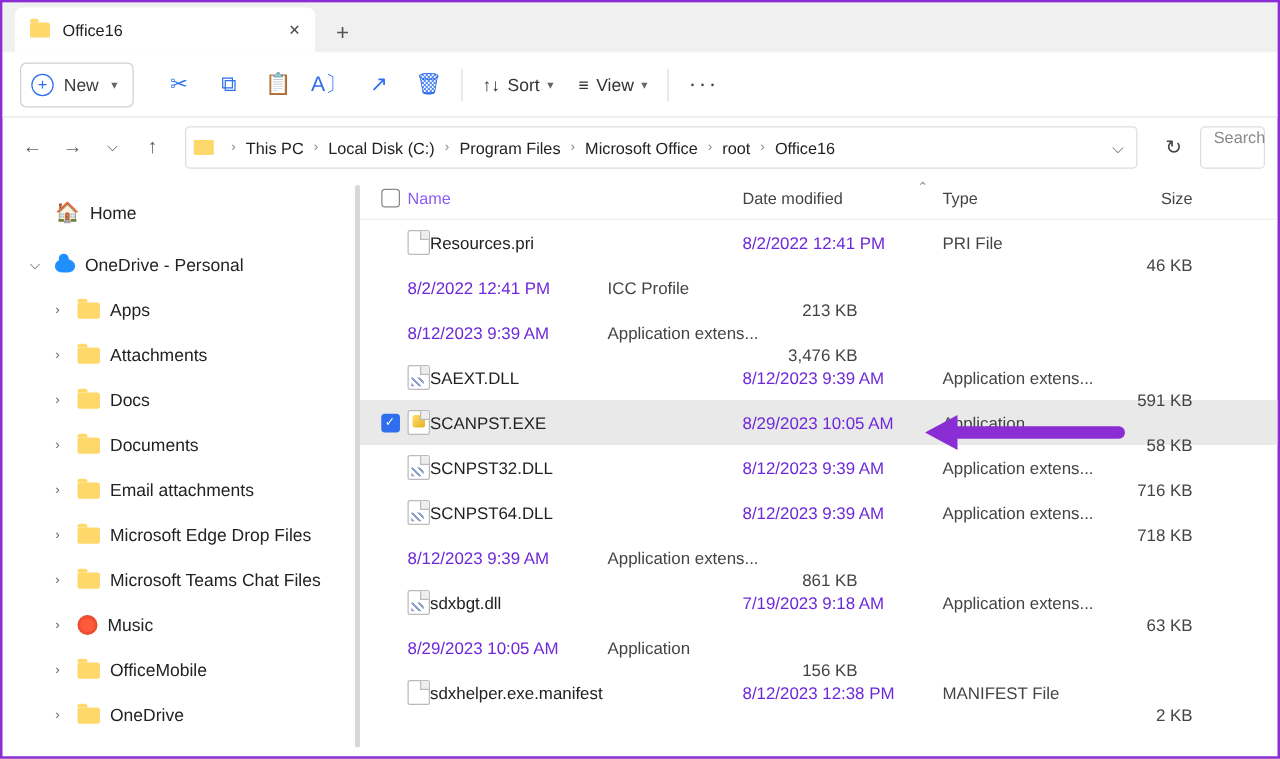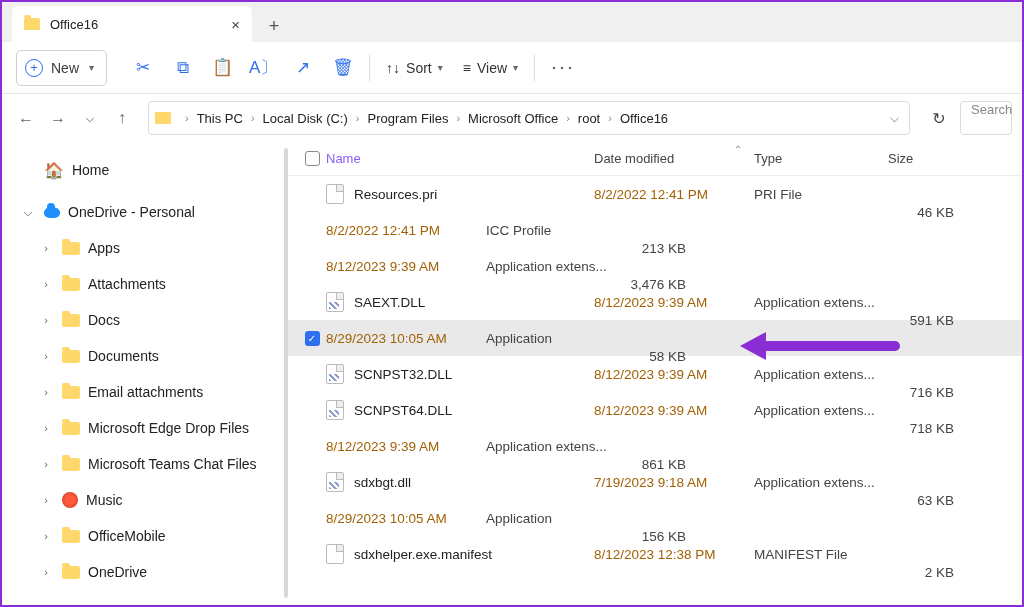--- a/index.html
+++ b/index.html
@@ -50,29 +50,29 @@
 .music-icon{width:16px;height:16px;background:radial-gradient(circle,#ff5a3c 40%,#c62f14 100%);border-radius:50%;}
 
 
 .files { flex:1; position:relative; }
 .cols { display:flex; height:34px; align-items:center; border-bottom:1px solid #eee; font-size:13px; color:#444; padding-left:10px; }
 .col-check{width:28px;display:flex;justify-content:center;}
 .checkbox{width:15px;height:15px;border:1.3px solid #888;border-radius:3px;}
 .col-name{width:268px;color:#8b5cf6;display:flex;align-items:center;gap:6px;}
 .col-date{width:160px;}
 .col-type{width:134px;}
-.col-size{width:84px;padding-right:18px;}
+.col-size{width:84px;text-align:right;padding-right:18px;}
 .sort-ind{position:absolute;left:446px;top:2px;font-size:10px;color:#888;}
 
 .row { display:flex; height:36px; align-items:center; font-size:13.5px; color:#222; padding-left:10px; }
 .row.sel { background:#e9e9e9; }
 .r-check{width:28px;display:flex;justify-content:center;}
 .r-check .cb-on{width:15px;height:15px;background:#2f6fed;border-radius:3px;display:flex;align-items:center;justify-content:center;color:#fff;font-size:10px;}
-.r-name{width:268px;display:flex;align-items:center;gap:10px;}
-.r-date{width:160px;color:#a16207;}
+.r-name{width:268px;display:flex;align-items:center;}
+.r-date{width:160px;color:#6d28d9;}
 .r-type{width:134px;color:#444;}
 .r-size{width:84px;text-align:right;padding-right:18px;color:#444;margin-top:36px;}
 .ficon{width:18px;height:20px;border:1px solid #bbb;border-radius:2px;position:relative;background:#fff;}
 .ficon::after{content:"";position:absolute;top:0;right:0;width:6px;height:6px;background:#eee;border-left:1px solid #bbb;border-bottom:1px solid #bbb;}
 .ficon.dll::before{content:"";position:absolute;bottom:2px;left:2px;width:10px;height:7px;background:repeating-linear-gradient(45deg,#8aa0c8 0 2px,transparent 2px 4px);}
 .ficon.exe{background:#fff;border-color:#bbb;}
 .ficon.exe::before{content:"";position:absolute;top:3px;left:3px;width:10px;height:10px;background:linear-gradient(135deg,#ffdf6b,#e8b020);border-radius:2px;}
 .ficon.icm::before{content:"";position:absolute;top:3px;left:3px;width:8px;height:8px;background:conic-gradient(#e33,#3b3,#39f,#e3e,#e33);border-radius:50%;}
 .ficon.helper::before{content:"";position:absolute;top:3px;left:3px;width:10px;height:12px;background:#4a7dd8;}
 
@@ -258,20 +258,24 @@
             <span>SAEXT.DLL</span>
           </div>
           <div class="r-date">8/12/2023 9:39 AM</div>
           <div class="r-type">Application extens...</div>
           <div class="r-size">591 KB</div>
         </div>
         <div class="row sel">
           <div class="r-check">
             <span class="cb-on">✓</span>
           </div>
+          <div class="r-name">
+            <span class="ficon exe"></span>
+            <span>SCANPST.EXE</span>
+          </div>
           <div class="r-date">8/29/2023 10:05 AM</div>
           <div class="r-type">Application</div>
           <div class="r-size">58 KB</div>
         </div>
         <div class="row">
           <div class="r-check"></div>
           <div class="r-name">
             <span class="ficon dll"></span>
             <span>SCNPST32.DLL</span>
           </div>

